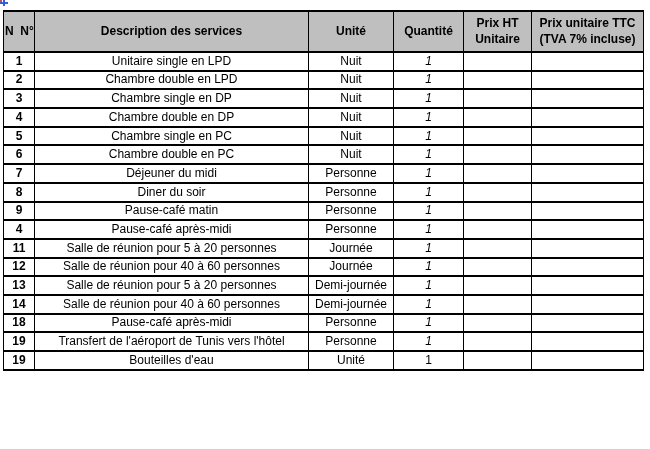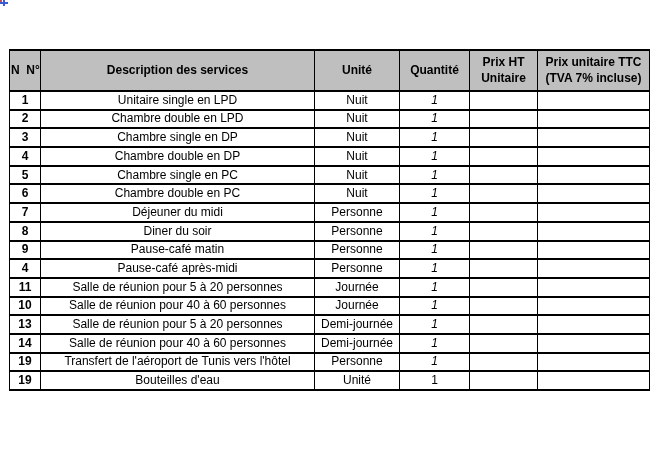--- a/index.html
+++ b/index.html
@@ -32,26 +32,25 @@
     width: 2px; height: 7px;
     background: #3b5bd6;
   }
   .anchor .dot {
     position: absolute; left: 0; top: 0;
     width: 2px; height: 2px;
     background: #c0504d;
   }
   table.services {
     position: absolute;
-    left: 9px;
+    left: 3px;
     top: 10px;
     width: 640px;
     border-collapse: collapse;
     table-layout: fixed;
-    margin-top: 39px;
   }
   table.services th,
   table.services td {
     border: 1px solid #000000;
     border-top-width: 2px;
     border-bottom-width: 2px;
     text-align: center;
     vertical-align: middle;
     padding: 0 2px;
     font-size: 12px;
@@ -190,39 +189,47 @@
     </tr>
         <tr>
       <td class="c-num">11</td>
       <td class="c-desc">Salle de réunion pour 5 à 20 personnes</td>
       <td class="c-unit">Journée</td>
       <td class="c-qty">1</td>
       <td class="c-ht"></td>
       <td class="c-ttc"></td>
     </tr>
         <tr>
-      <td class="c-num">10</td>
+      <td class="c-num">12</td>
       <td class="c-desc">Salle de réunion pour 40 à 60 personnes</td>
       <td class="c-unit">Journée</td>
       <td class="c-qty">1</td>
       <td class="c-ht"></td>
       <td class="c-ttc"></td>
     </tr>
         <tr>
       <td class="c-num">13</td>
       <td class="c-desc">Salle de réunion pour 5 à 20 personnes</td>
       <td class="c-unit">Demi-journée</td>
       <td class="c-qty">1</td>
       <td class="c-ht"></td>
       <td class="c-ttc"></td>
     </tr>
         <tr>
       <td class="c-num">14</td>
       <td class="c-desc">Salle de réunion pour 40 à 60 personnes</td>
       <td class="c-unit">Demi-journée</td>
+      <td class="c-qty">1</td>
+      <td class="c-ht"></td>
+      <td class="c-ttc"></td>
+    </tr>
+        <tr>
+      <td class="c-num">18</td>
+      <td class="c-desc">Pause-café après-midi</td>
+      <td class="c-unit">Personne</td>
       <td class="c-qty">1</td>
       <td class="c-ht"></td>
       <td class="c-ttc"></td>
     </tr>
         <tr>
       <td class="c-num">19</td>
       <td class="c-desc">Transfert de l'aéroport de Tunis vers l'hôtel</td>
       <td class="c-unit">Personne</td>
       <td class="c-qty">1</td>
       <td class="c-ht"></td>

